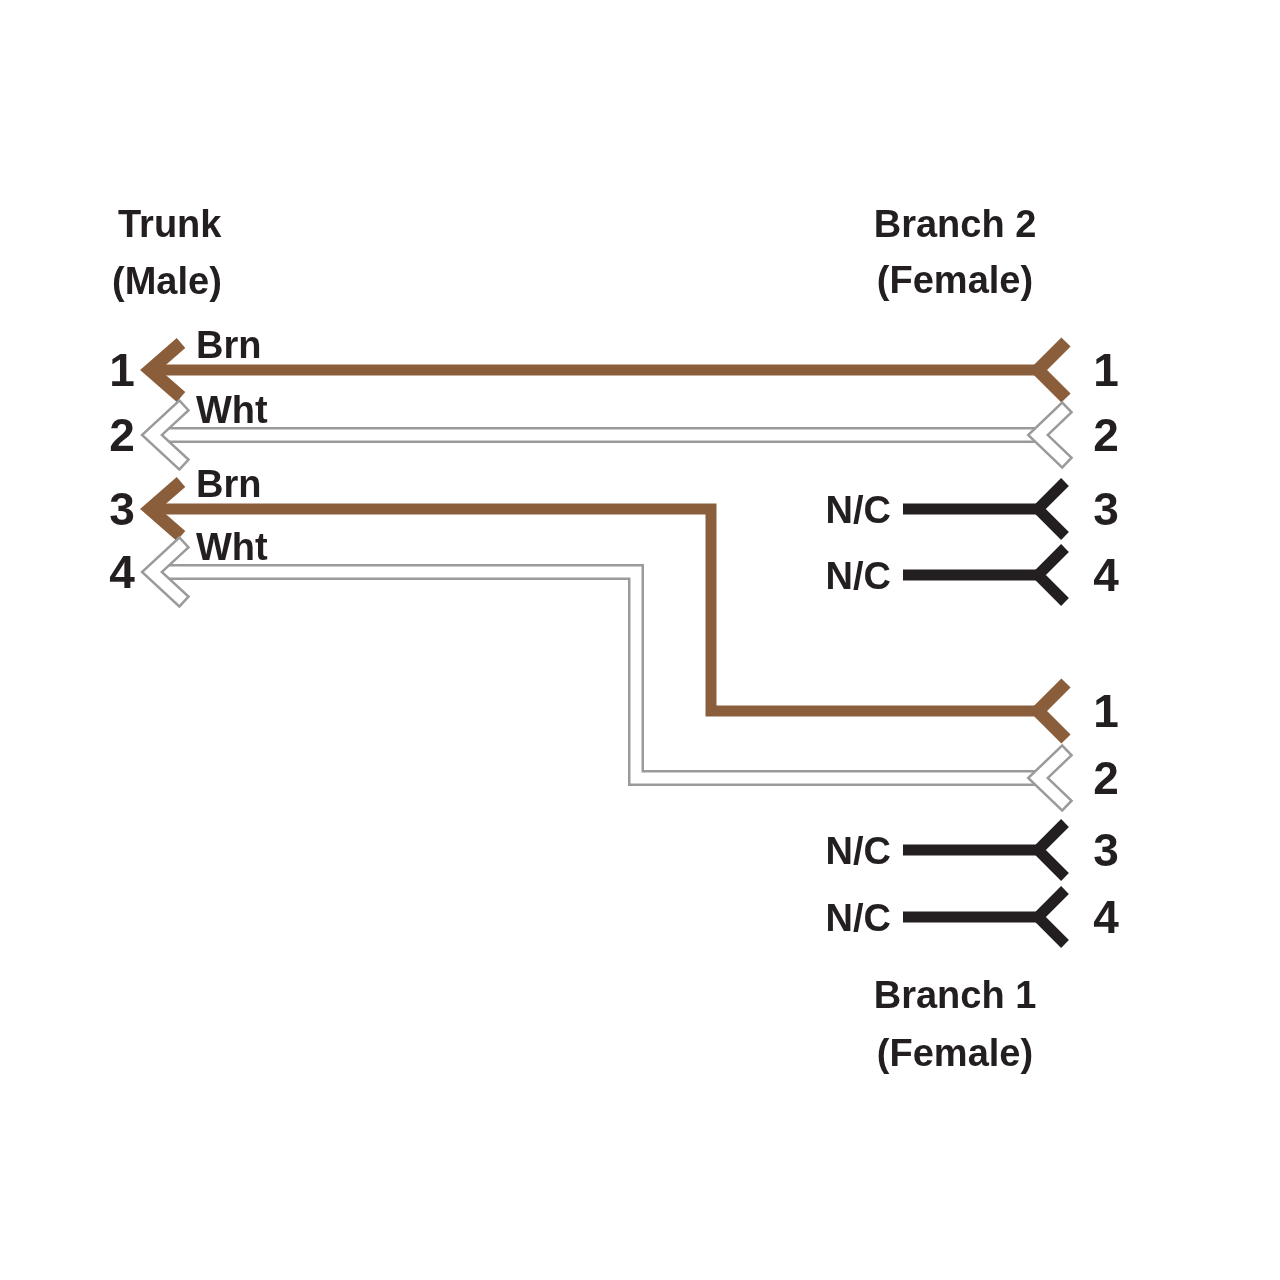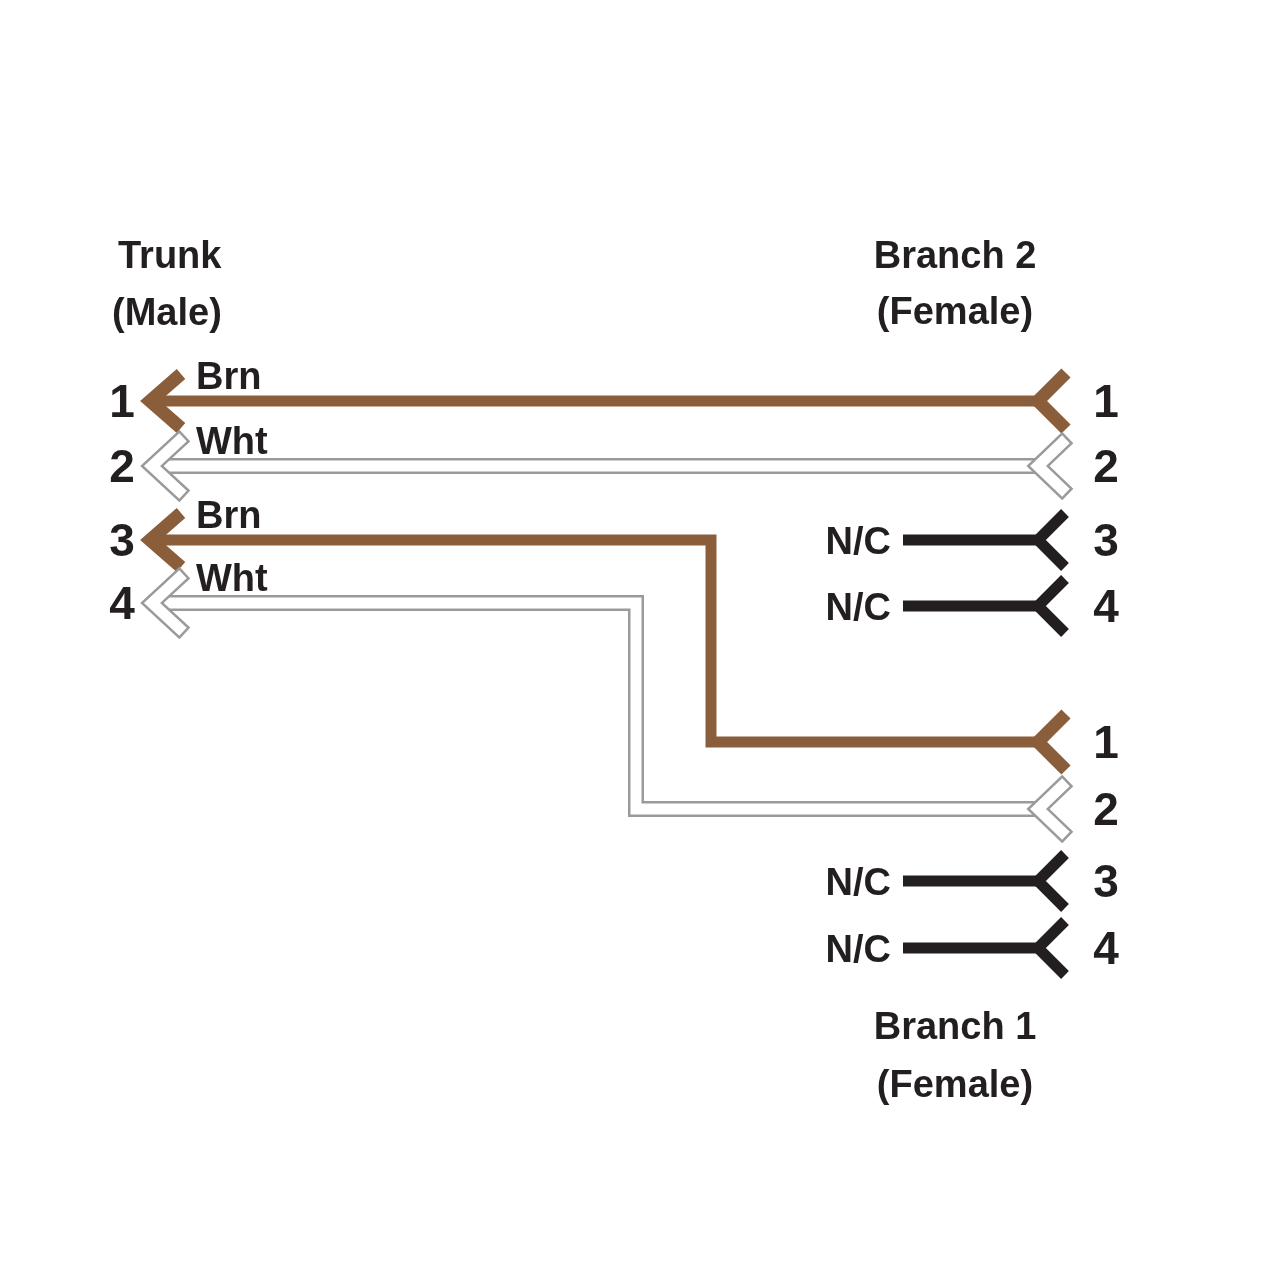--- a/index.html
+++ b/index.html
@@ -1,16 +1,16 @@
 <!DOCTYPE html>
 <html><head>
 <meta charset="utf-8">
 <style>
   html,body{margin:0;padding:0;background:#ffffff;}
-  .stage{position:relative;width:1280px;height:1107px;background:#ffffff;overflow:hidden;margin-top:31px;}
+  .stage{position:relative;width:1280px;height:1107px;background:#ffffff;overflow:hidden;}
   svg{display:block;}
   text{font-family:"Liberation Sans","DejaVu Sans",sans-serif;font-weight:700;fill:#231F20;}
   .t-title{font-size:38px;}
   .t-title-c{font-size:38px;text-anchor:middle;}
   .t-num{font-size:46px;text-anchor:middle;}
   .t-label{font-size:38px;}
   .t-nc{font-size:38px;text-anchor:end;}
   .w-main{stroke-width:11;fill:none;stroke-linejoin:miter;}
   .w-thick{stroke-width:13;fill:none;stroke-linejoin:miter;}
   .w-outer{stroke-width:16;fill:none;stroke-linejoin:miter;stroke-linecap:square;}

